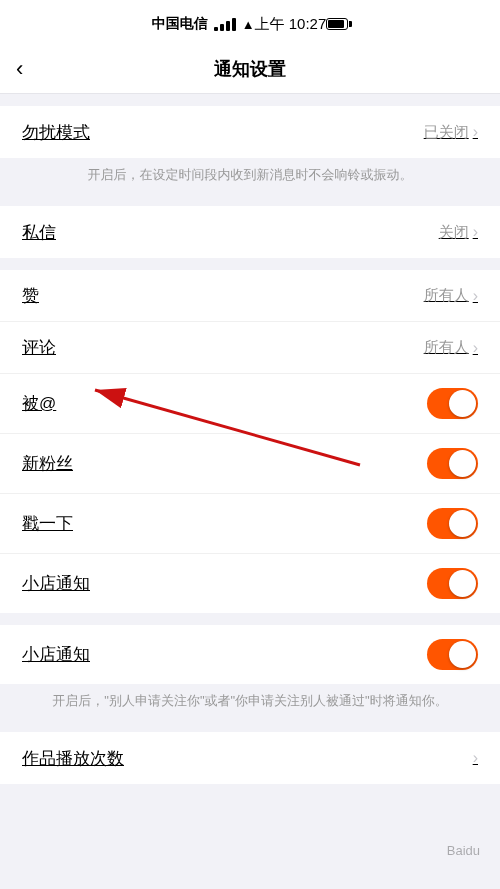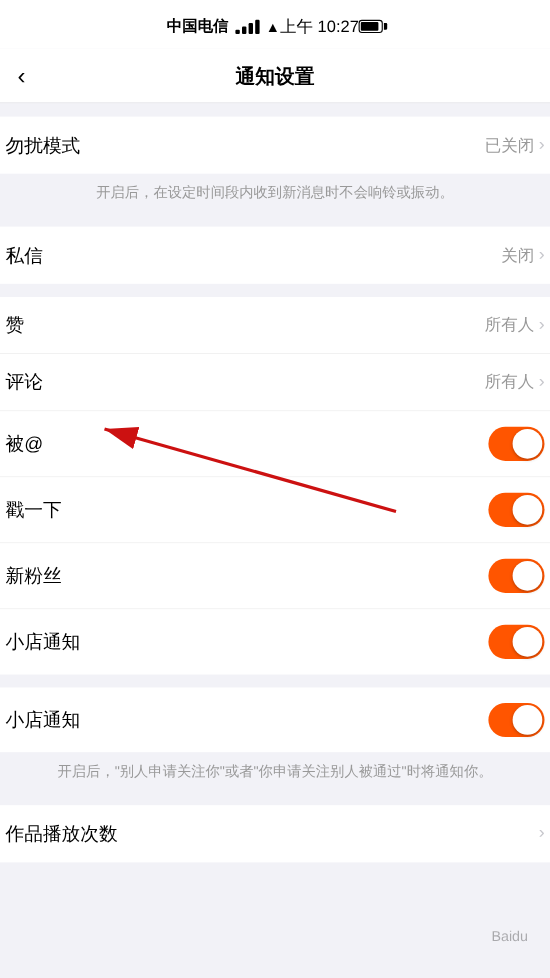--- a/index.html
+++ b/index.html
@@ -62,24 +62,25 @@
     .row-group {
       background: #fff;
       margin-top: 12px;
     }
 
     
     .row {
       display: flex;
       align-items: center;
       justify-content: space-between;
-      padding: 14px 5px;
+      padding: 14px 22px;
       border-bottom: 1px solid #f0f0f0;
       background: #fff;
       min-height: 52px;
+      text-decoration: underline;
     }
     .row:last-child { border-bottom: none; }
     .row-label { font-size: 17px; color: #000; }
     .row-value {
       display: flex;
       align-items: center;
       gap: 4px;
       color: #999;
       font-size: 15px;
     }
@@ -220,34 +221,34 @@
     </div>
 
     <div class="row">
       <span class="row-label">被@</span>
       <div class="toggle on">
         <div class="toggle-thumb"></div>
       </div>
     </div>
 
     <div class="row">
+      <span class="row-label">新粉丝</span>
+      <div class="toggle on">
+        <div class="toggle-thumb"></div>
+      </div>
+    </div>
+
+    <div class="row">
       <span class="row-label">戳一下</span>
       <div class="toggle on">
         <div class="toggle-thumb"></div>
       </div>
     </div>
 
     <div class="row">
-      <span class="row-label">新粉丝</span>
-      <div class="toggle on">
-        <div class="toggle-thumb"></div>
-      </div>
-    </div>
-
-    <div class="row">
       <span class="row-label">小店通知</span>
       <div class="toggle on">
         <div class="toggle-thumb"></div>
       </div>
     </div>
   </div>
 
   <div class="row-group">
     <div class="row">
       <span class="row-label">小店通知</span>

